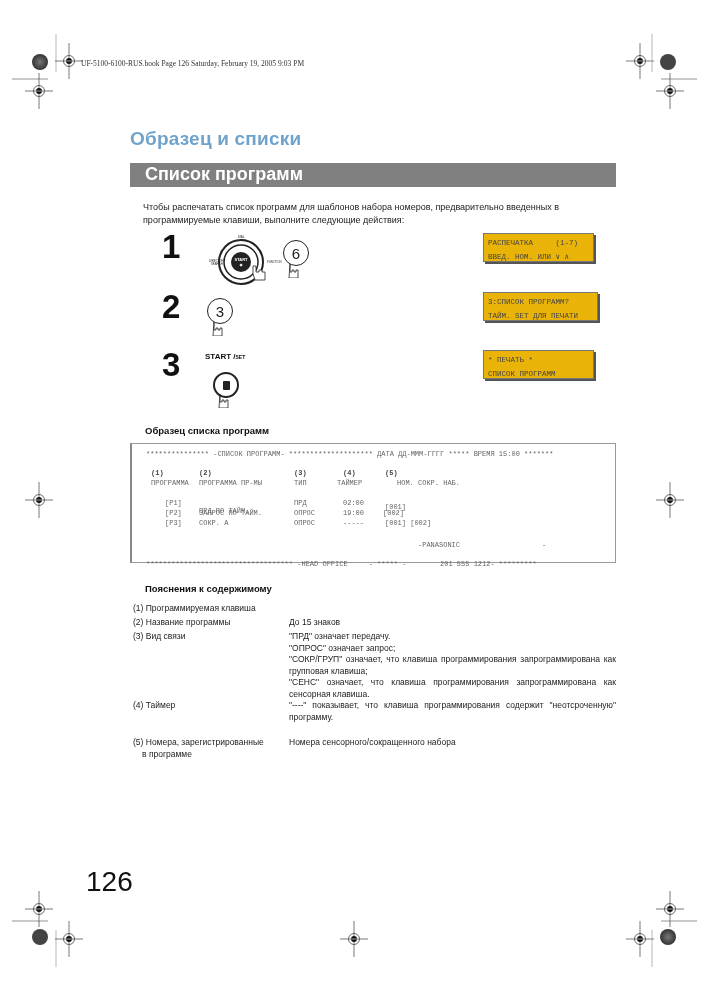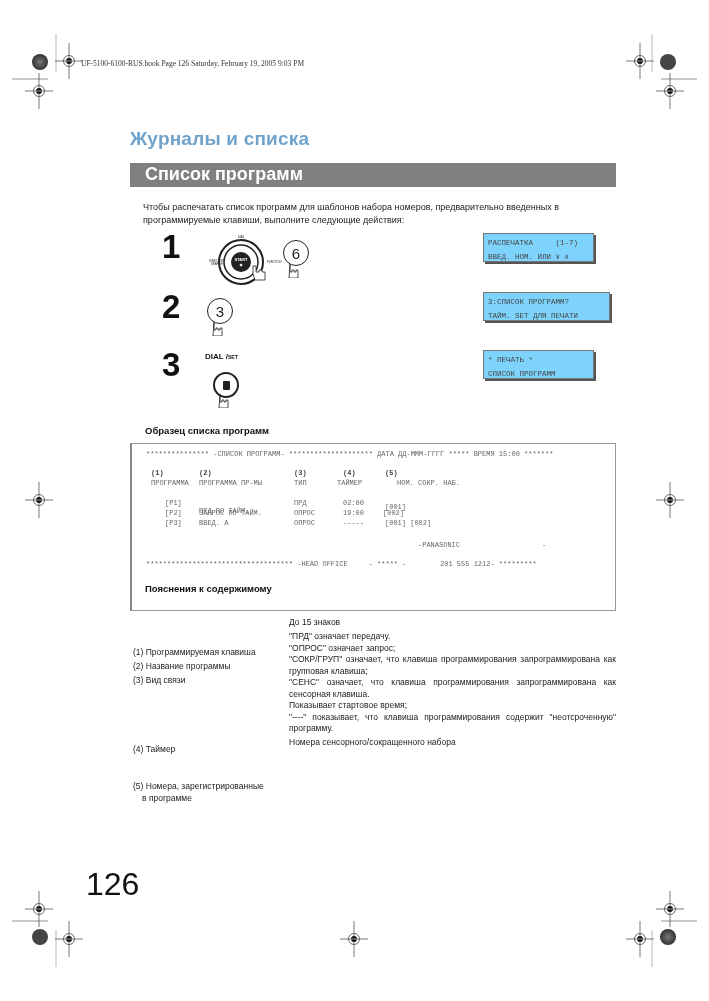--- a/index.html
+++ b/index.html
@@ -21,42 +21,42 @@
     .title-bar span {
       position: absolute; left: 15px; top: 1px; color: #fff; font-weight: bold; font-size: 18px;
     }
     .intro {
       left: 143px; top: 201px; width: 474px; font-size: 9px; line-height: 13px; color: #222;
     }
     .step-num {
       font-size: 33px; font-weight: bold; color: #111;
     }
     .lcd {
-      border: 1px solid #777; box-shadow: 2px 2px 0 #555; background: #7dd3fc;
+      border: 1px solid #777; box-shadow: 2px 2px 0 #555; background: #eab308;
       font-family: "Liberation Mono", monospace; font-size: 7.5px; color: #444;
       padding: 2px 4px; line-height: 14px; white-space: pre; box-sizing: border-box;
     }
     .key-circle {
       border: 1.5px solid #222; border-radius: 50%; background: #fff;
       display: flex; align-items: center; justify-content: center;
       font-size: 15px; color: #222;
     }
     .sub-heading { font-size: 9.5px; font-weight: bold; color: #111; }
     .report {
-      left: 130px; top: 443px; width: 486px; height: 168px; box-sizing: border-box;
+      left: 130px; top: 443px; width: 486px; height: 120px; box-sizing: border-box;
       border: 1px solid #999; border-left: 2px solid #888;
       font-family: "Liberation Mono", monospace; font-size: 7px; color: #666;
     }
     .report .r { position: absolute; white-space: pre; }
     .report .bold { color: #444; font-weight: bold; }
     .expl { font-size: 8.5px; color: #222; line-height: 11.5px; }
     .expl-row { position: absolute; left: 133px; width: 483px; }
-    .expl-row .k { position: absolute; left: 0; top: 0; width: 152px; margin-top: 44px; }
+    .expl-row .k { position: absolute; left: 0; top: 0; width: 152px; }
     .expl-row .v { position: absolute; left: 156px; top: 0; width: 327px; text-align: justify; }
-    .page-num { left: 86px; top: 866px; font-size: 32px; color: #111; }
+    .page-num { left: 86px; top: 866px; font-size: 28px; color: #111; }
     .reg { position: absolute; }
   </style>
 </head>
 <body>
 
 <svg class="reg" width="709" height="1001" style="left:0;top:0;pointer-events:none">
   <defs>
     <g id="cross">
       <line x1="-14" y1="0" x2="14" y2="0" stroke="#555" stroke-width="0.8"></line>
       <line x1="0" y1="-18" x2="0" y2="18" stroke="#555" stroke-width="0.8"></line>
@@ -95,21 +95,21 @@
 
   <use href="#cross" x="670" y="909"></use>
   <line x1="661" y1="921" x2="697" y2="921" stroke="#666" stroke-width="0.7"></line>
   <use href="#cross" x="640" y="939"></use>
   <line x1="652" y1="930" x2="652" y2="967" stroke="#999" stroke-width="0.7"></line>
   <circle cx="668" cy="937" r="8" fill="url(#dot)"></circle>
 </svg>
 
 <div class="abs header-line">UF-5100-6100-RUS.book  Page 126  Saturday, February 19, 2005  9:03 PM</div>
 
-<div class="abs section-title">Журналы и списка</div>
+<div class="abs section-title">Образец и списки</div>
 
 <div class="abs title-bar">
   <span>Список программ</span>
 </div>
 
 <div class="abs intro">Чтобы распечатать список программ для шаблонов набора номеров, предварительно введенных в программируемые клавиши, выполните следующие действия:</div>
 
 <div class="abs step-num" style="left:162px;top:228px">1</div>
 <div class="abs" style="left:205px;top:232px;width:80px;height:60px">
   <svg width="80" height="60">
@@ -133,25 +133,25 @@
 </svg>
 <div class="abs lcd" style="left:483px;top:233px;width:111px;height:29px"><div>РАСПЕЧАТКА     (1-7)</div><div>ВВЕД. НОМ. ИЛИ ∨ ∧</div></div>
 
 <div class="abs step-num" style="left:162px;top:288px">2</div>
 <div class="abs key-circle" style="left:207px;top:298px;width:24px;height:24px">
   <span>3</span>
 </div>
 <svg class="abs" style="left:211px;top:320px" width="16" height="16">
   <path d="M3 2 l0 8 l2 0 l0 -2 l2 0 l0 2 l2 0 l0 -2 l2 0 l0 8 l-9 0 z" fill="#fff" stroke="#222" stroke-width="0.8"></path>
 </svg>
-<div class="abs lcd" style="left:483px;top:292px;width:127px;height:29px"><div>3:СПИСОК ПРОГРАММ?</div><div>ТАЙМ. SET ДЛЯ ПЕЧАТИ</div></div>
+<div class="abs lcd" style="left:483px;top:292px;width:115px;height:29px"><div>3:СПИСОК ПРОГРАММ?</div><div>ТАЙМ. SET ДЛЯ ПЕЧАТИ</div></div>
 
 <div class="abs step-num" style="left:162px;top:346px">3</div>
 <div class="abs" style="left:205px;top:352px;font-size:8px;font-weight:bold;color:#111">
-  <span>DIAL /</span><span style="font-size:5px">SET</span>
+  <span>START /</span><span style="font-size:5px">SET</span>
 </div>
 <div class="abs key-circle" style="left:213px;top:372px;width:22px;height:22px;border-width:2px">
   <span style="display:block;width:7px;height:9px;background:#222;border-radius:1px"></span>
 </div>
 <svg class="abs" style="left:217px;top:392px" width="16" height="16">
   <path d="M3 2 l0 8 l2 0 l0 -2 l2 0 l0 2 l2 0 l0 -2 l2 0 l0 8 l-9 0 z" fill="#fff" stroke="#222" stroke-width="0.8"></path>
 </svg>
 <div class="abs lcd" style="left:483px;top:350px;width:111px;height:29px"><div>* ПЕЧАТЬ *</div><div>СПИСОК ПРОГРАММ</div></div>
 
 <div class="abs sub-heading" style="left:145px;top:425px">Образец списка программ</div>
@@ -175,21 +175,21 @@
   <div class="r" style="left:211px;top:55px">02:00</div>
   <div class="r" style="left:253px;top:59px">[001]</div>
 
   <div class="r" style="left:33px;top:65px">[P2]</div>
   <div class="r" style="left:67px;top:65px">ЗАПРОС ПО ТАЙМ.</div>
   <div class="r" style="left:162px;top:65px">ОПРОС</div>
   <div class="r" style="left:211px;top:65px">19:00</div>
   <div class="r" style="left:251px;top:65px">[002]</div>
 
   <div class="r" style="left:33px;top:75px">[P3]</div>
-  <div class="r" style="left:67px;top:75px">ВВЕД. А</div>
+  <div class="r" style="left:67px;top:75px">СОКР. А</div>
   <div class="r" style="left:162px;top:75px">ОПРОС</div>
   <div class="r" style="left:211px;top:75px">-----</div>
   <div class="r" style="left:253px;top:75px">[001] [002]</div>
 
   <div class="r" style="left:286px;top:97px">-PANASONIC</div>
   <div class="r" style="left:410px;top:97px">-</div>
   <div class="r" style="left:14px;top:116px">*********************************** -HEAD OFFICE     - ***** -        201 555 1212- *********</div>
 </div>
 
 <div class="abs sub-heading" style="left:145px;top:583px">Пояснения к содержимому</div>
@@ -207,21 +207,20 @@
     <div class="v">
       <div>"ПРД" означает передачу.</div>
       <div>"ОПРОС" означает запрос;</div>
       <div style="text-align:justify;text-align-last:left">"СОКР/ГРУП" означает, что клавиша программирования запрограммирована как групповая клавиша;</div>
       <div>"СЕНС" означает, что клавиша программирования запрограммирована как сенсорная клавиша.</div>
     </div>
   </div>
   <div class="expl-row" style="top:700px">
     <div class="k">(4) Таймер</div>
     <div class="v">
-      <div>Показывает стартовое время;</div>
       <div>"----" показывает, что клавиша программирования содержит "неотсроченную" программу.</div>
     </div>
   </div>
   <div class="expl-row" style="top:737px">
     <div class="k">
       <div>(5) Номера, зарегистрированные</div>
       <div style="padding-left:9px">в программе</div>
     </div>
     <div class="v">Номера сенсорного/сокращенного набора</div>
   </div>

